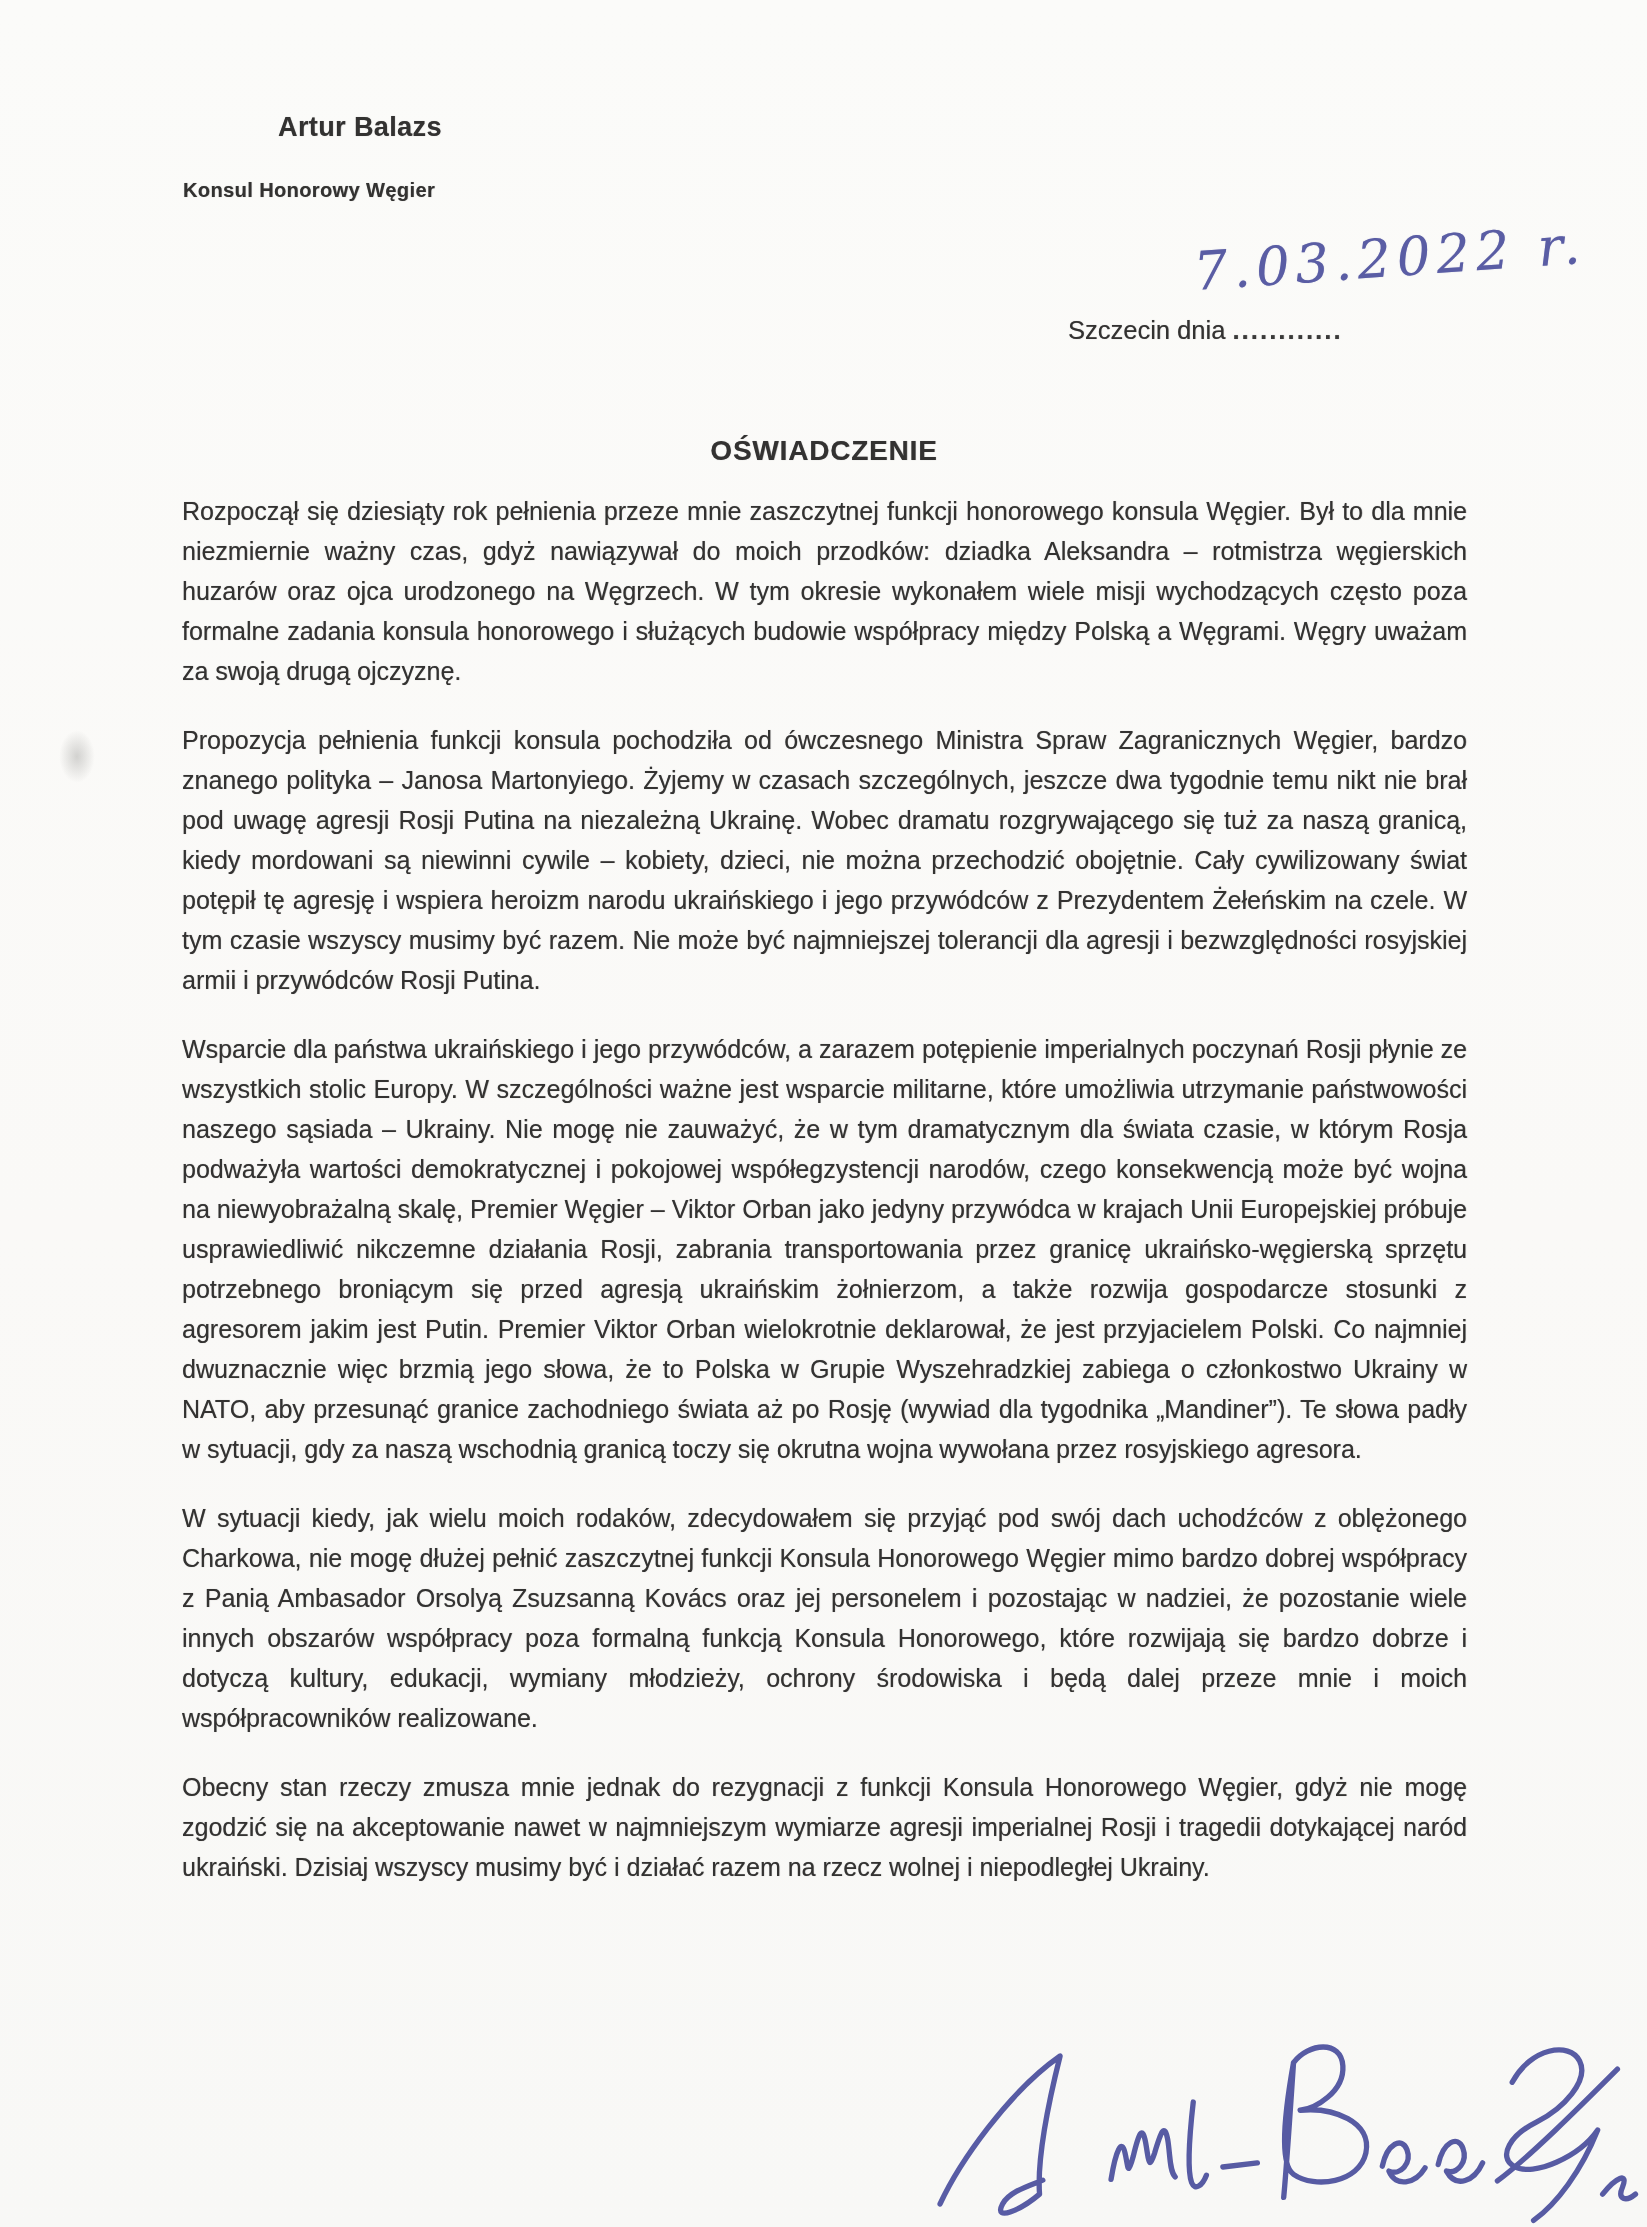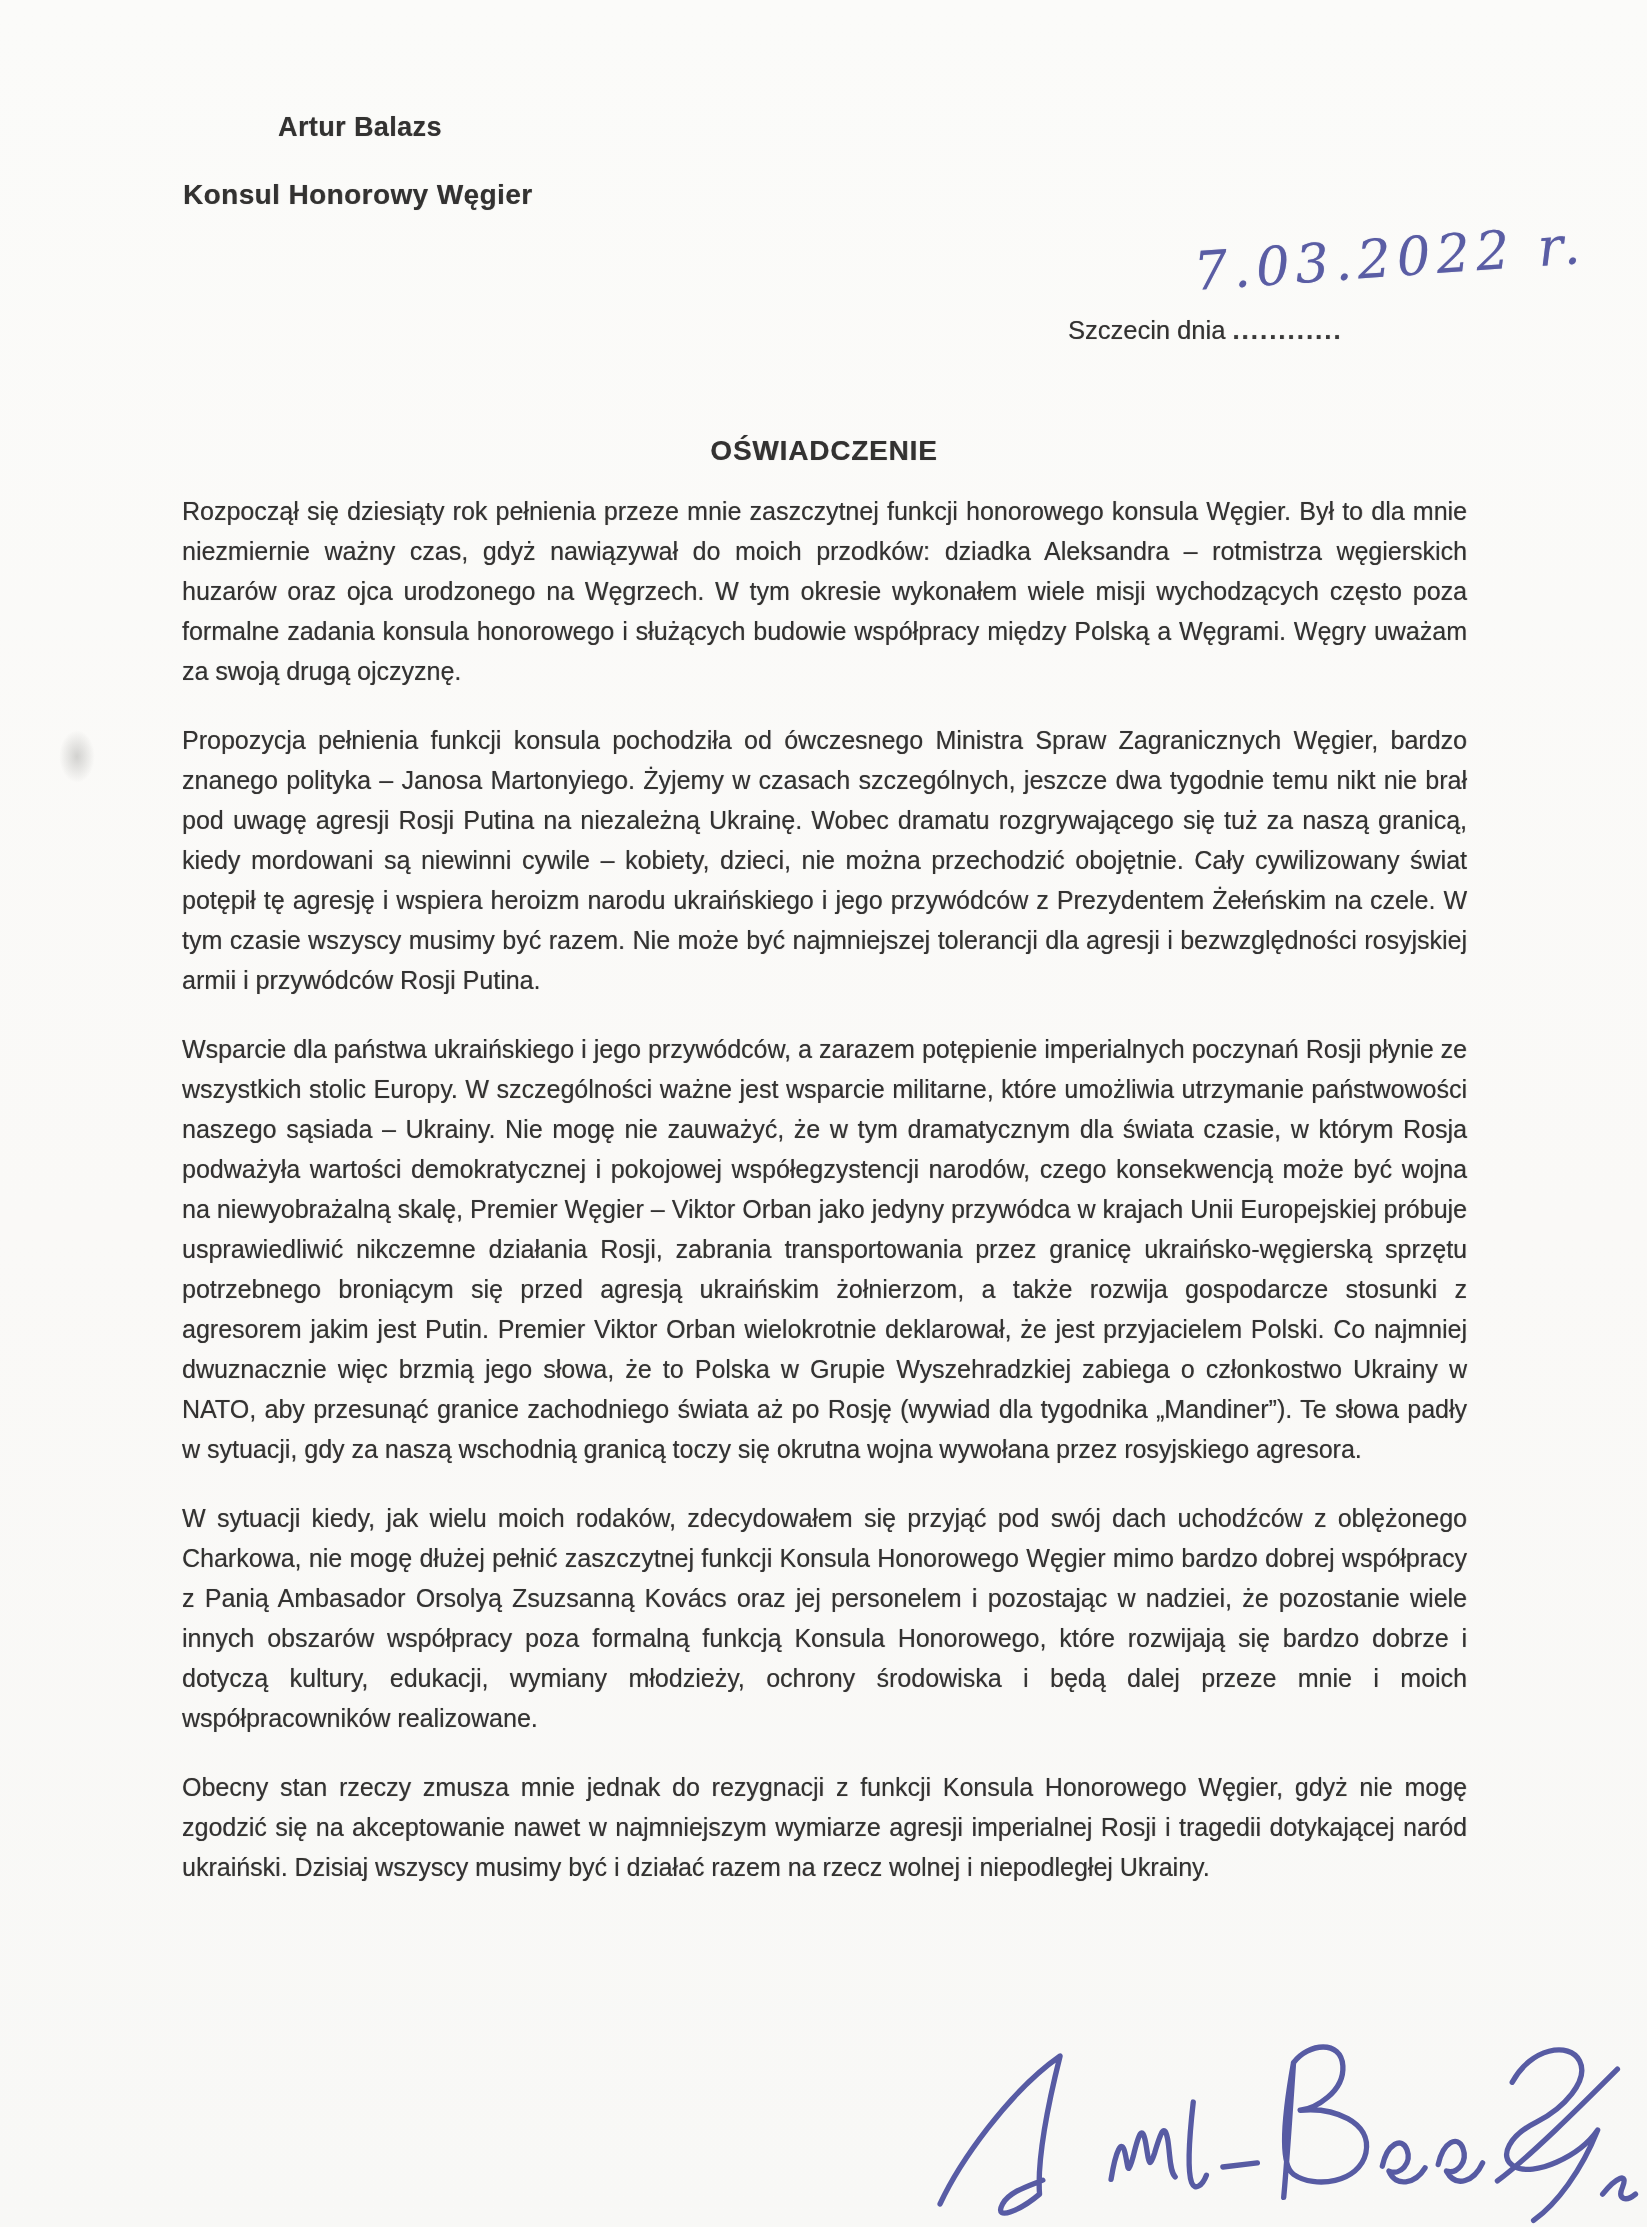--- a/index.html
+++ b/index.html
@@ -29,21 +29,21 @@
     font-size: 27px;
     font-weight: bold;
     letter-spacing: 0.4px;
     white-space: nowrap;
     margin-left: 28px;
   }
   .header-role {
     position: absolute;
     left: 183px;
     top: 179px;
-    font-size: 28px;
+    font-size: 20px;
     font-weight: bold;
     letter-spacing: 0.4px;
     white-space: nowrap;
   }
   .dateline {
     position: absolute;
     left: 1068px;
     top: 316px;
     font-size: 25.5px;
     white-space: nowrap;

